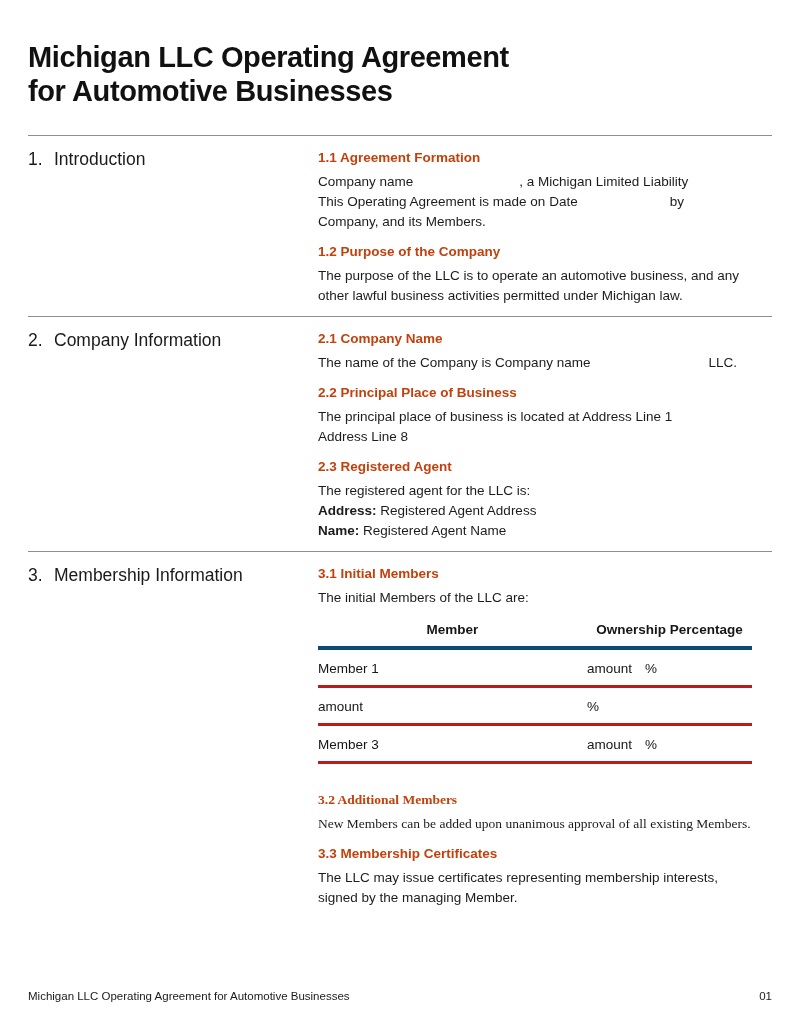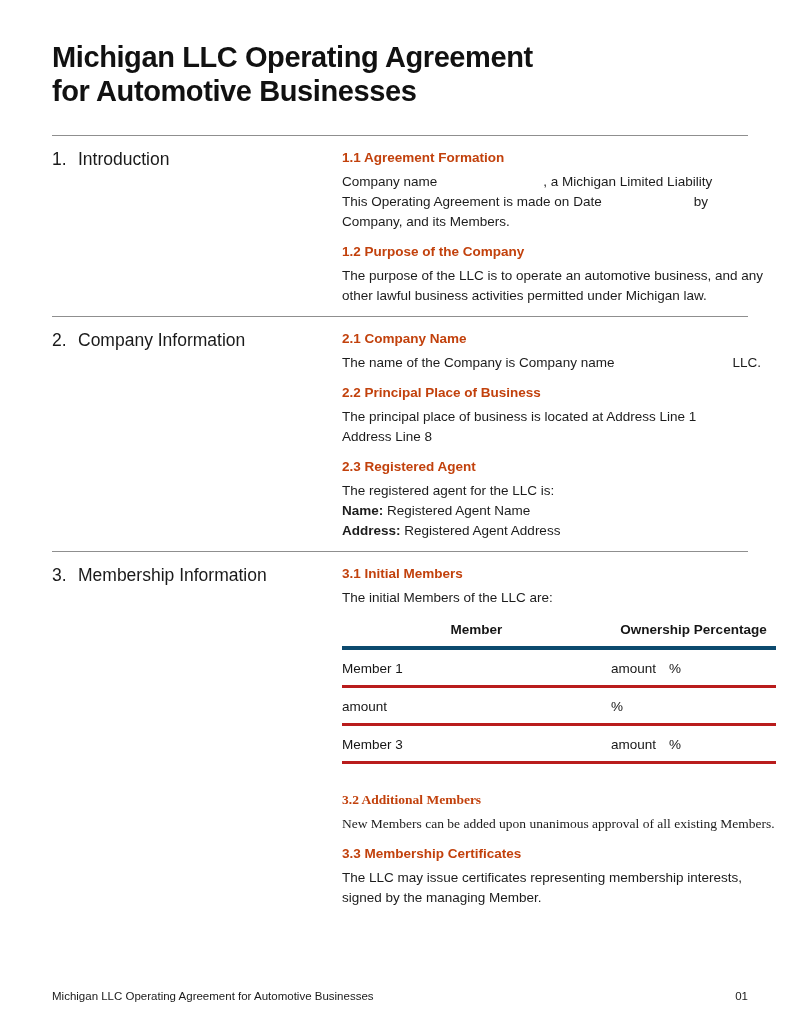--- a/index.html
+++ b/index.html
@@ -1,20 +1,20 @@
 <!DOCTYPE html>
 <html><head>
 <meta charset="utf-8">
 <style>
   * { margin:0; padding:0; box-sizing:border-box; }
   html,body { background:#ffffff; }
   body { width:800px; height:1035px; overflow:hidden; }
   .page {
     width:800px; height:1035px;
-    padding:0 52px;
+    padding:0 28px;
     display:flex; flex-direction:column;
     background:#ffffff;
     color:#161616;
     font-family:"Liberation Sans","DejaVu Sans",sans-serif;
     font-size:13.5px; line-height:20px;
   }
   .doc-title {
     margin-top:40px;
     font-size:29px; line-height:34px;
     font-weight:700; letter-spacing:-0.4px;
@@ -108,22 +108,22 @@
         <div class="sub-heading">2.2 Principal Place of Business</div>
         <div class="body-text">
           <div class="line"><span>The principal place of business is located at</span> <span>Address Line 1</span></div>
           <div class="line"><span>Address Line 8</span></div>
         </div>
       </div>
       <div class="sub">
         <div class="sub-heading">2.3 Registered Agent</div>
         <div class="body-text">
           <div class="line">The registered agent for the LLC is:</div>
+          <div class="line"><span class="bold-label">Address:</span> <span>Registered Agent Address</span></div>
           <div class="line"><span class="bold-label">Name:</span> <span>Registered Agent Name</span></div>
-          <div class="line"><span class="bold-label">Address:</span> <span>Registered Agent Address</span></div>
         </div>
       </div>
     </div>
   </div>
 
   <hr class="divider">
 
   <div class="section">
     <div class="sec-heading">
       <span class="sec-num">3.</span>

